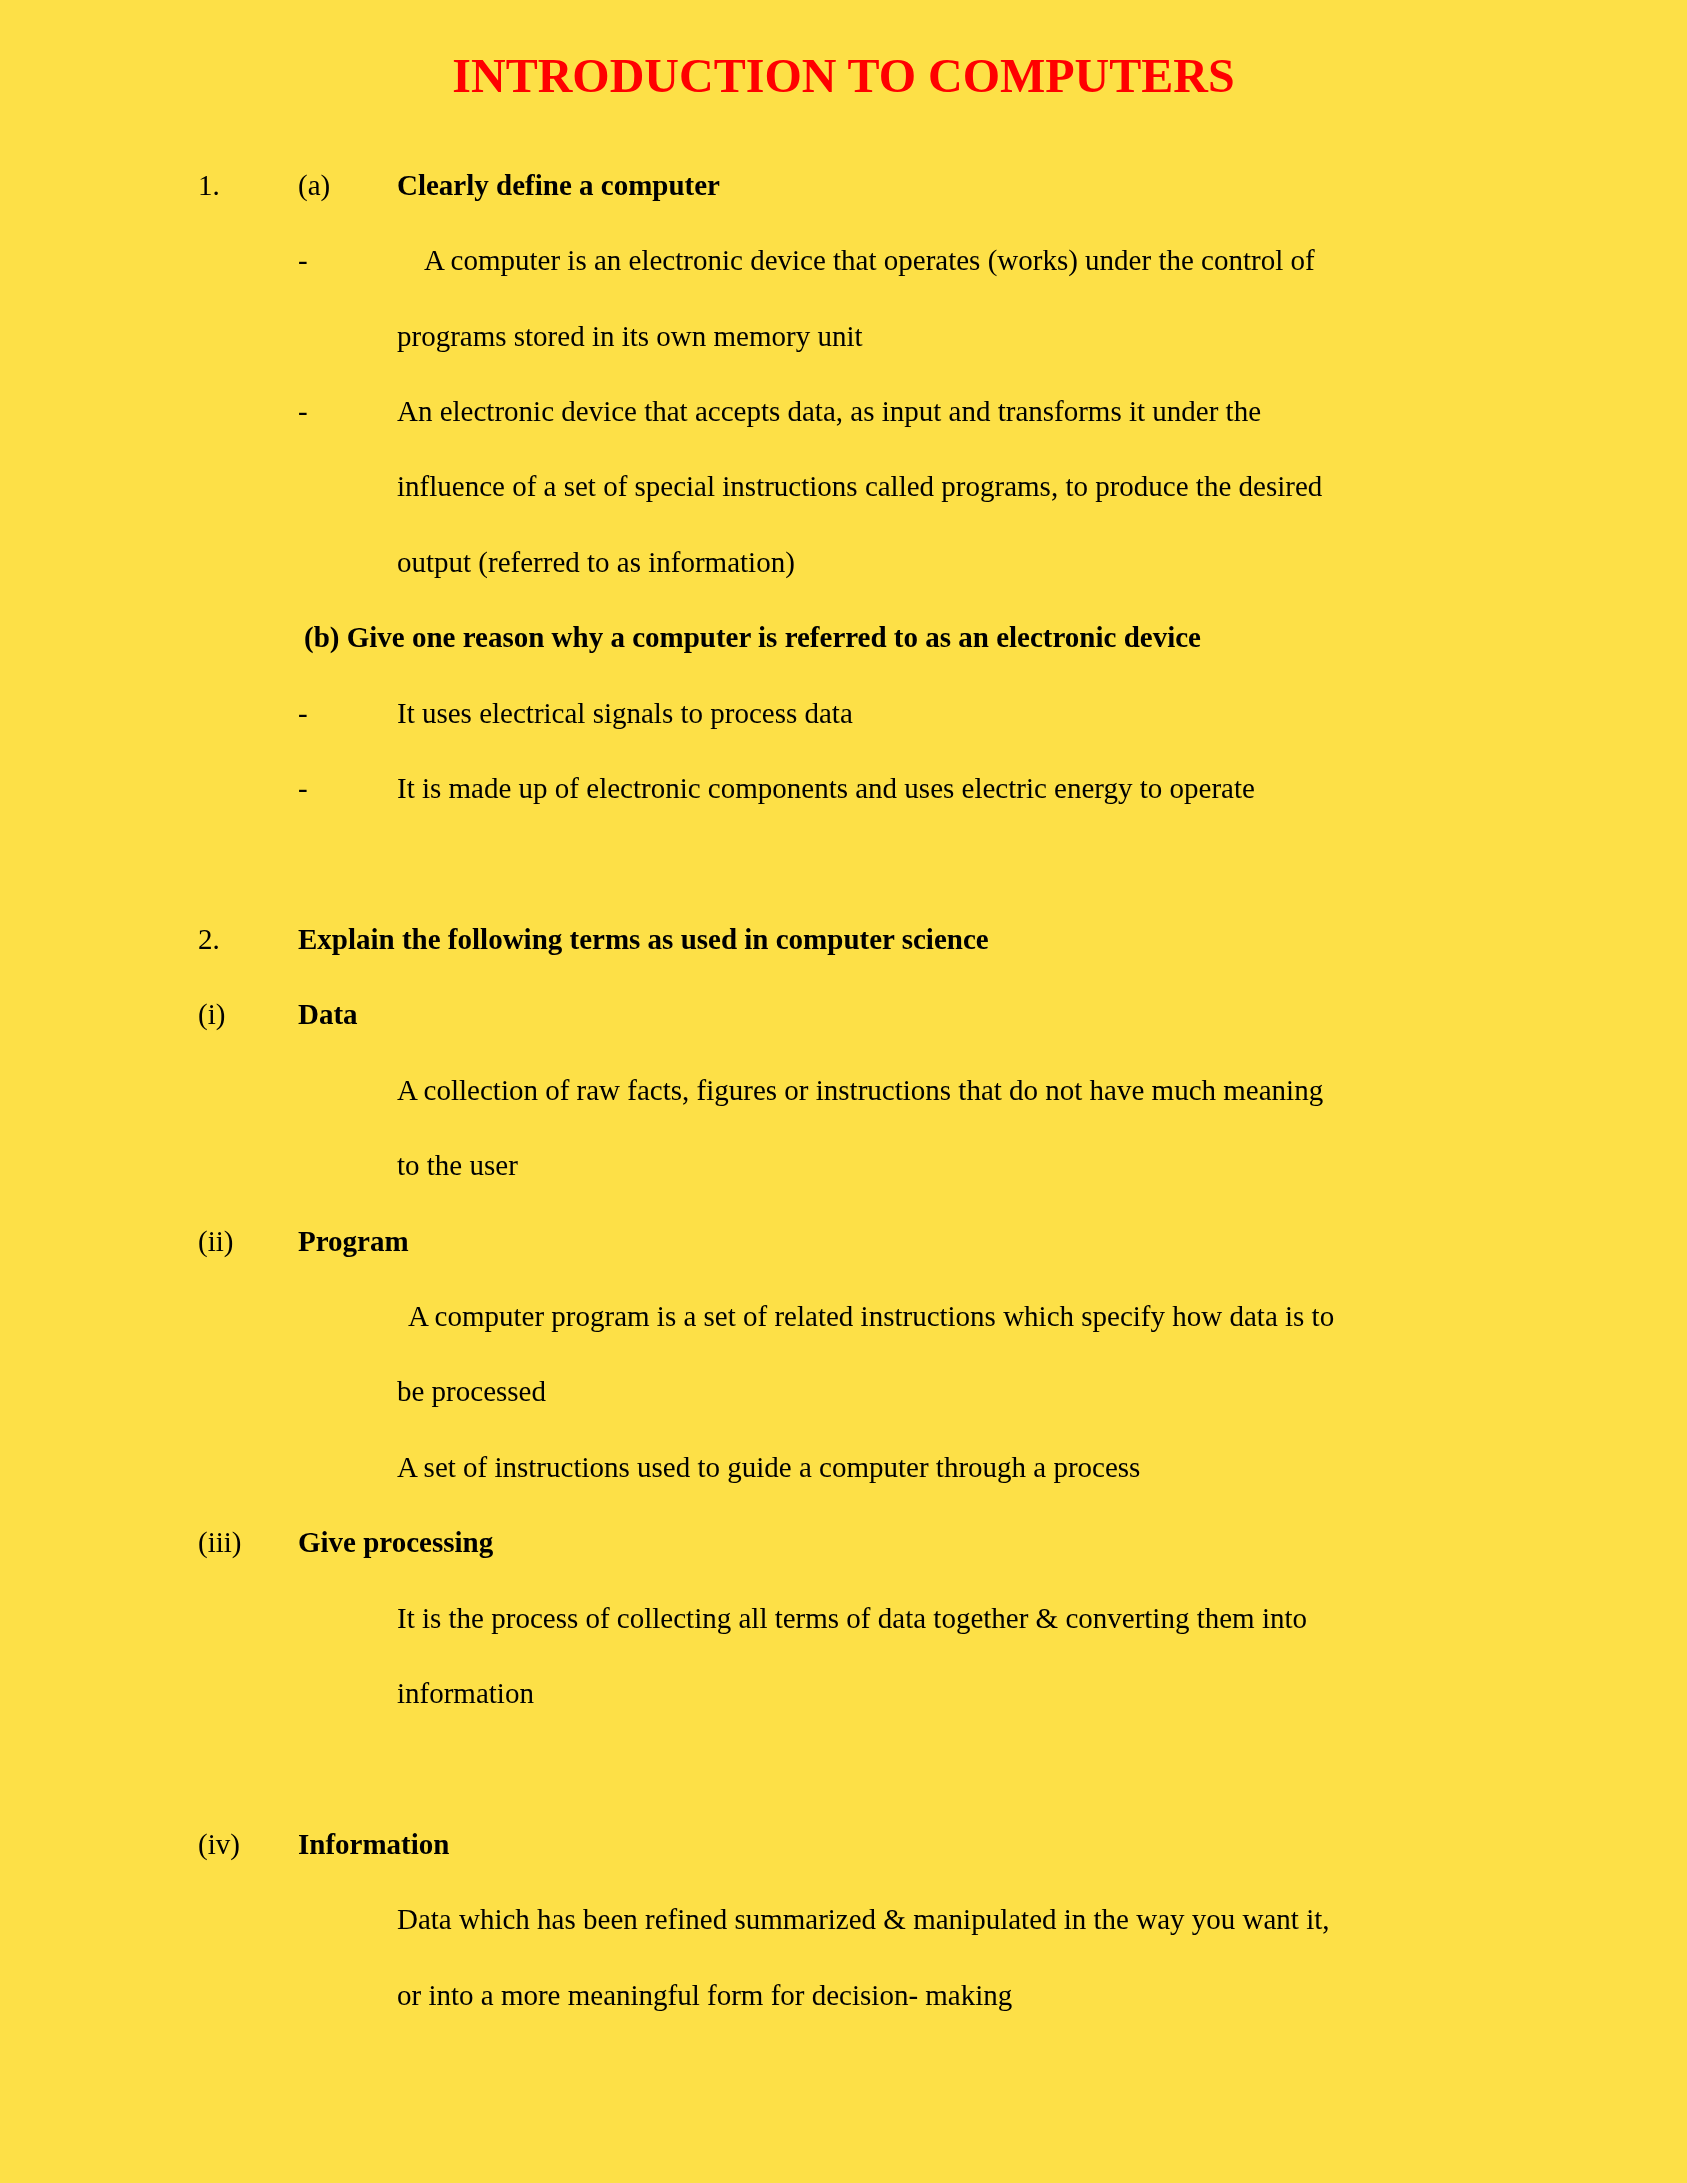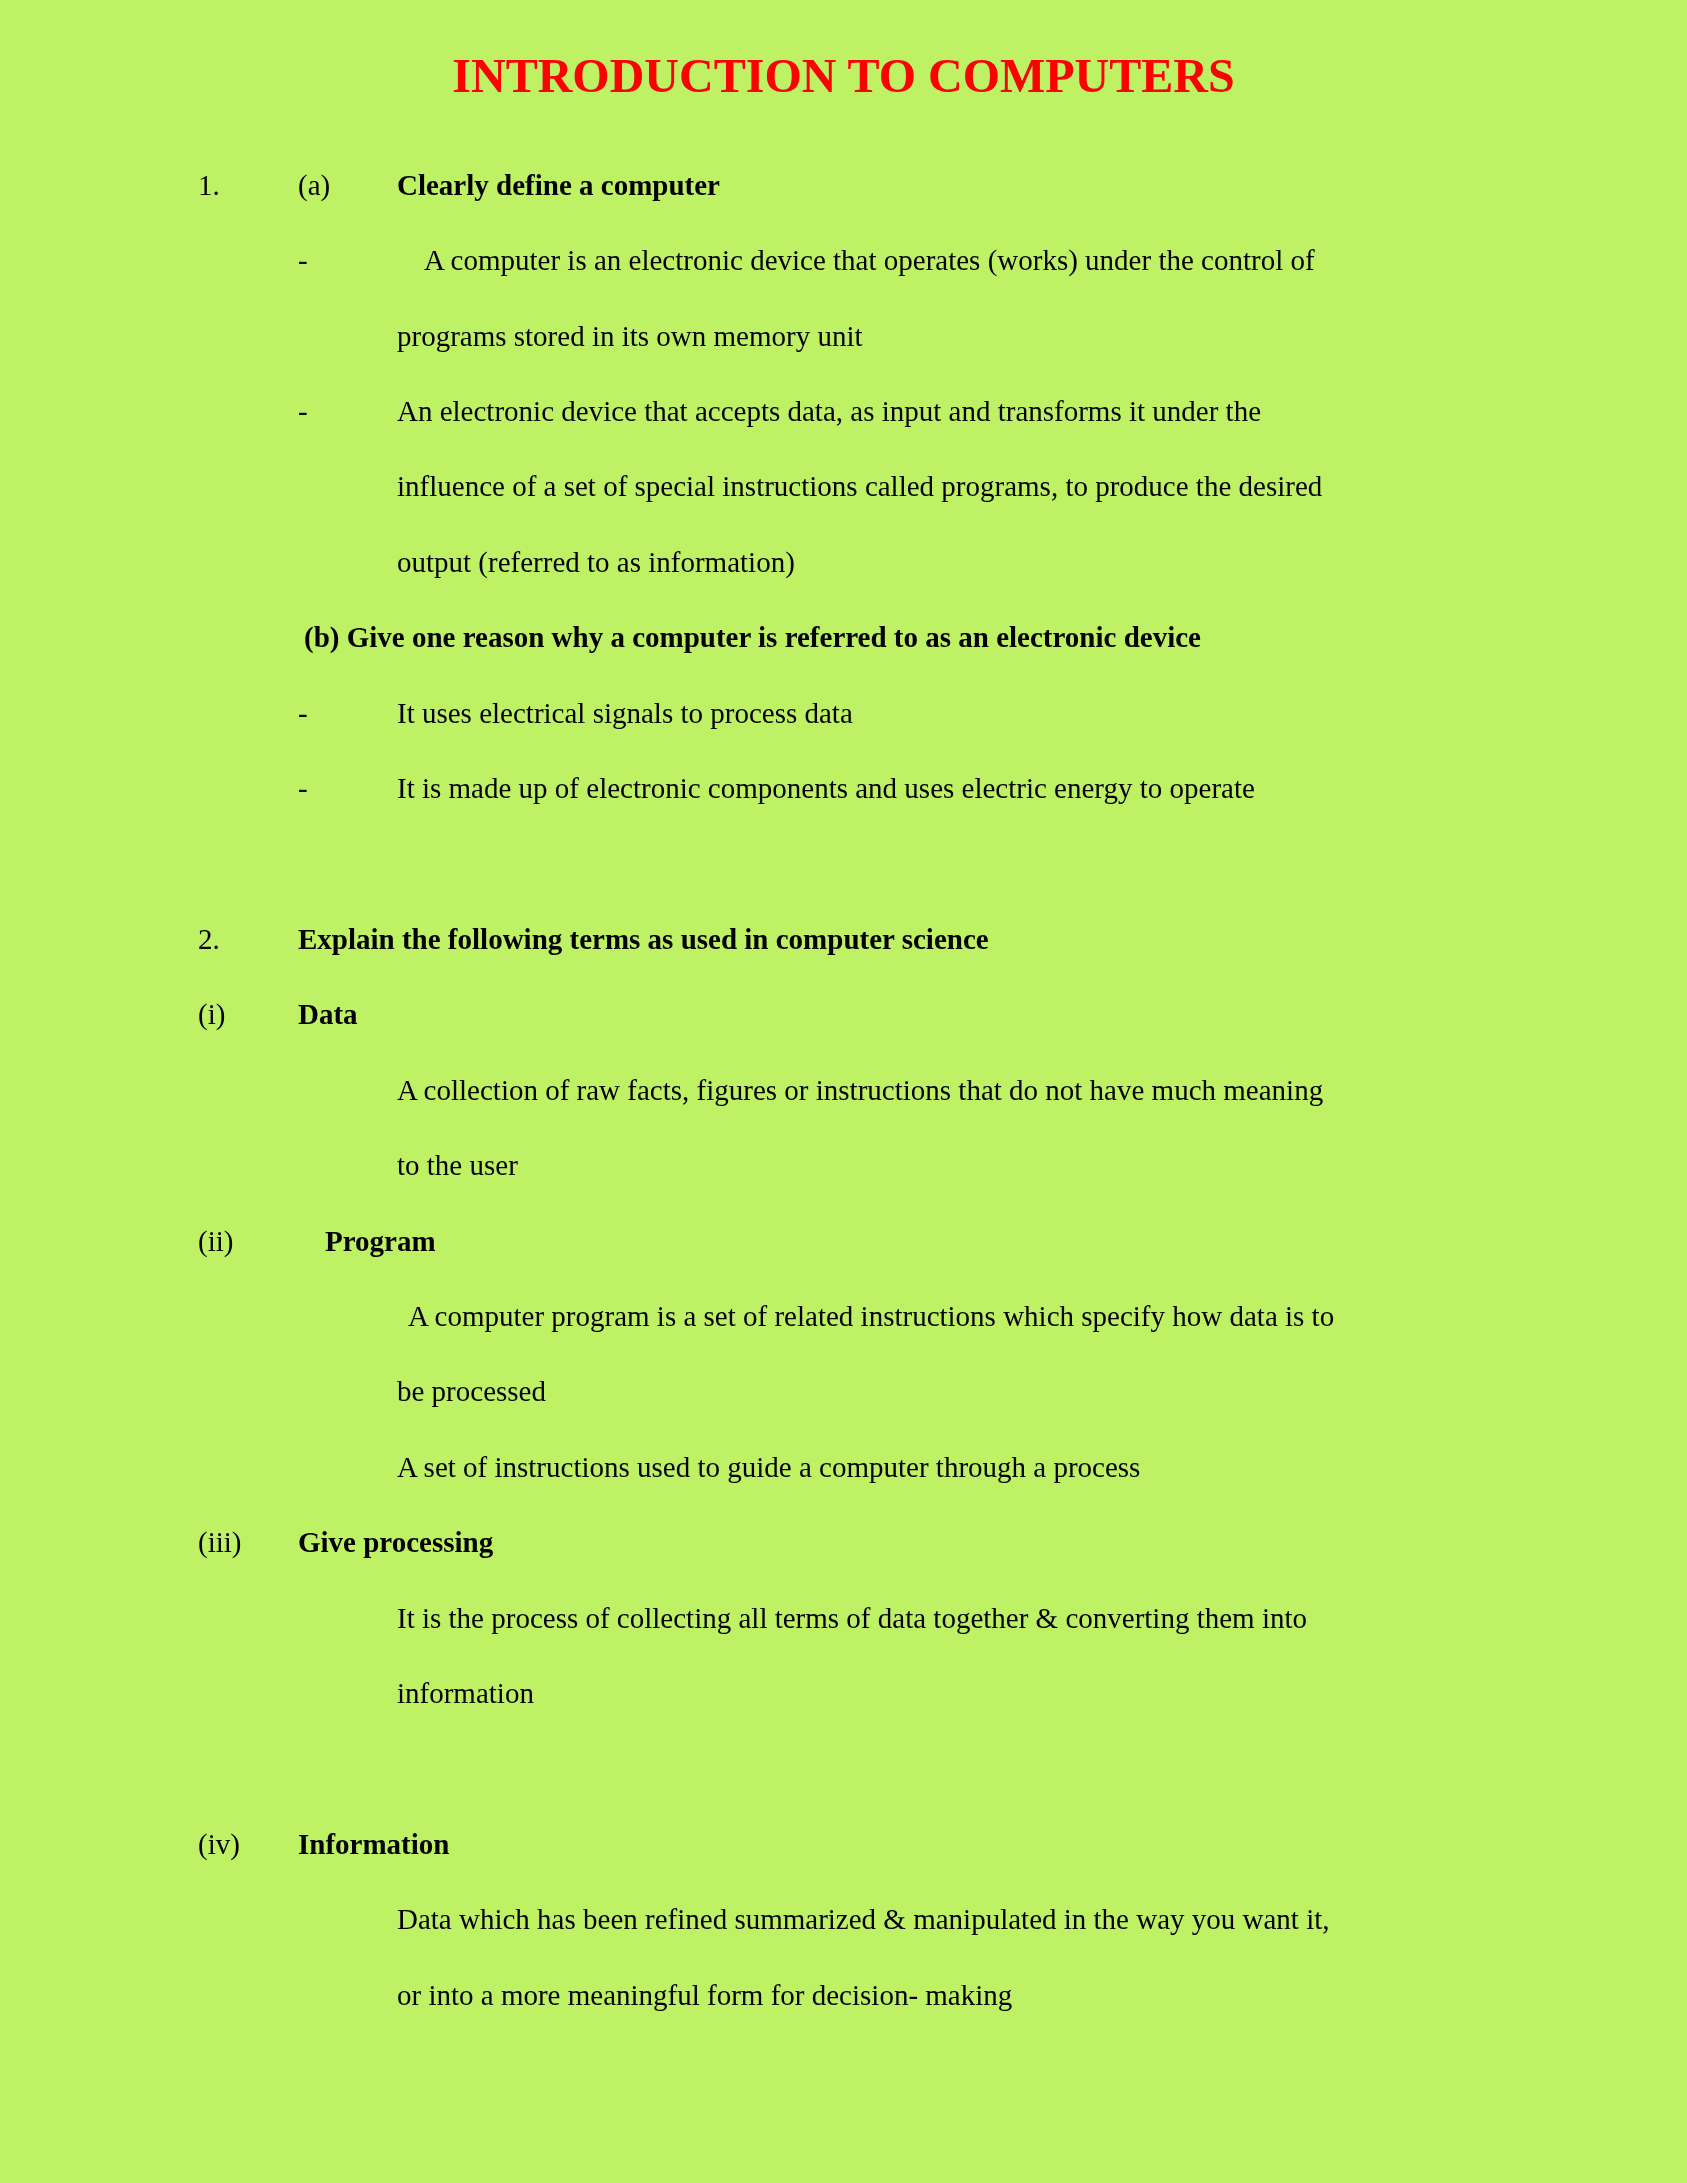--- a/index.html
+++ b/index.html
@@ -4,21 +4,21 @@
 <style>
   html, body {
     margin: 0;
     padding: 0;
     background: #ffffff;
   }
   .page {
     position: relative;
     width: 1687px;
     height: 2183px;
-    background: #bef264;
+    background: #fde047;
     font-family: "Liberation Serif", "DejaVu Serif", serif;
     color: #000000;
     overflow: hidden;
   }
   .doc-title {
     position: absolute;
     top: 48px;
     left: 0;
     width: 100%;
     text-align: center;
@@ -59,21 +59,21 @@
       <span class="seg" style="left: 397px; top: 699px;">It uses electrical signals to process data</span>
       <span class="seg" style="left: 298px; top: 774px;">-</span>
       <span class="seg" style="left: 397px; top: 774px;">It is made up of electronic components and uses electric energy to operate</span>
       <span class="seg" style="left: 198px; top: 925px;">2.</span>
       <span class="seg b" style="left: 298px; top: 925px;">Explain the following terms as used in computer science</span>
       <span class="seg" style="left: 198px; top: 1000px;">(i)</span>
       <span class="seg b" style="left: 298px; top: 1000px;">Data</span>
       <span class="seg" style="left: 397px; top: 1076px;">A collection of raw facts, figures or instructions that do not have much meaning</span>
       <span class="seg" style="left: 397px; top: 1151px;">to the user</span>
       <span class="seg" style="left: 198px; top: 1227px;">(ii)</span>
-      <span class="seg b" style="left: 298px; top: 1227px; margin-left: 27px;">Program</span>
+      <span class="seg b" style="left: 298px; top: 1227px;">Program</span>
       <span class="seg" style="left: 397px; top: 1302px; margin-left: 11px;">A computer program is a set of related instructions which specify how data is to</span>
       <span class="seg" style="left: 397px; top: 1377px;">be processed</span>
       <span class="seg" style="left: 397px; top: 1453px;">A set of instructions used to guide a computer through a process</span>
       <span class="seg" style="left: 198px; top: 1528px;">(iii)</span>
       <span class="seg b" style="left: 298px; top: 1528px;">Give processing</span>
       <span class="seg" style="left: 397px; top: 1604px;">It is the process of collecting all terms of data together &amp; converting them into</span>
       <span class="seg" style="left: 397px; top: 1679px;">information</span>
       <span class="seg" style="left: 198px; top: 1830px;">(iv)</span>
       <span class="seg b" style="left: 298px; top: 1830px;">Information</span>
       <span class="seg" style="left: 397px; top: 1905px;">Data which has been refined summarized &amp; manipulated in the way you want it,</span>

